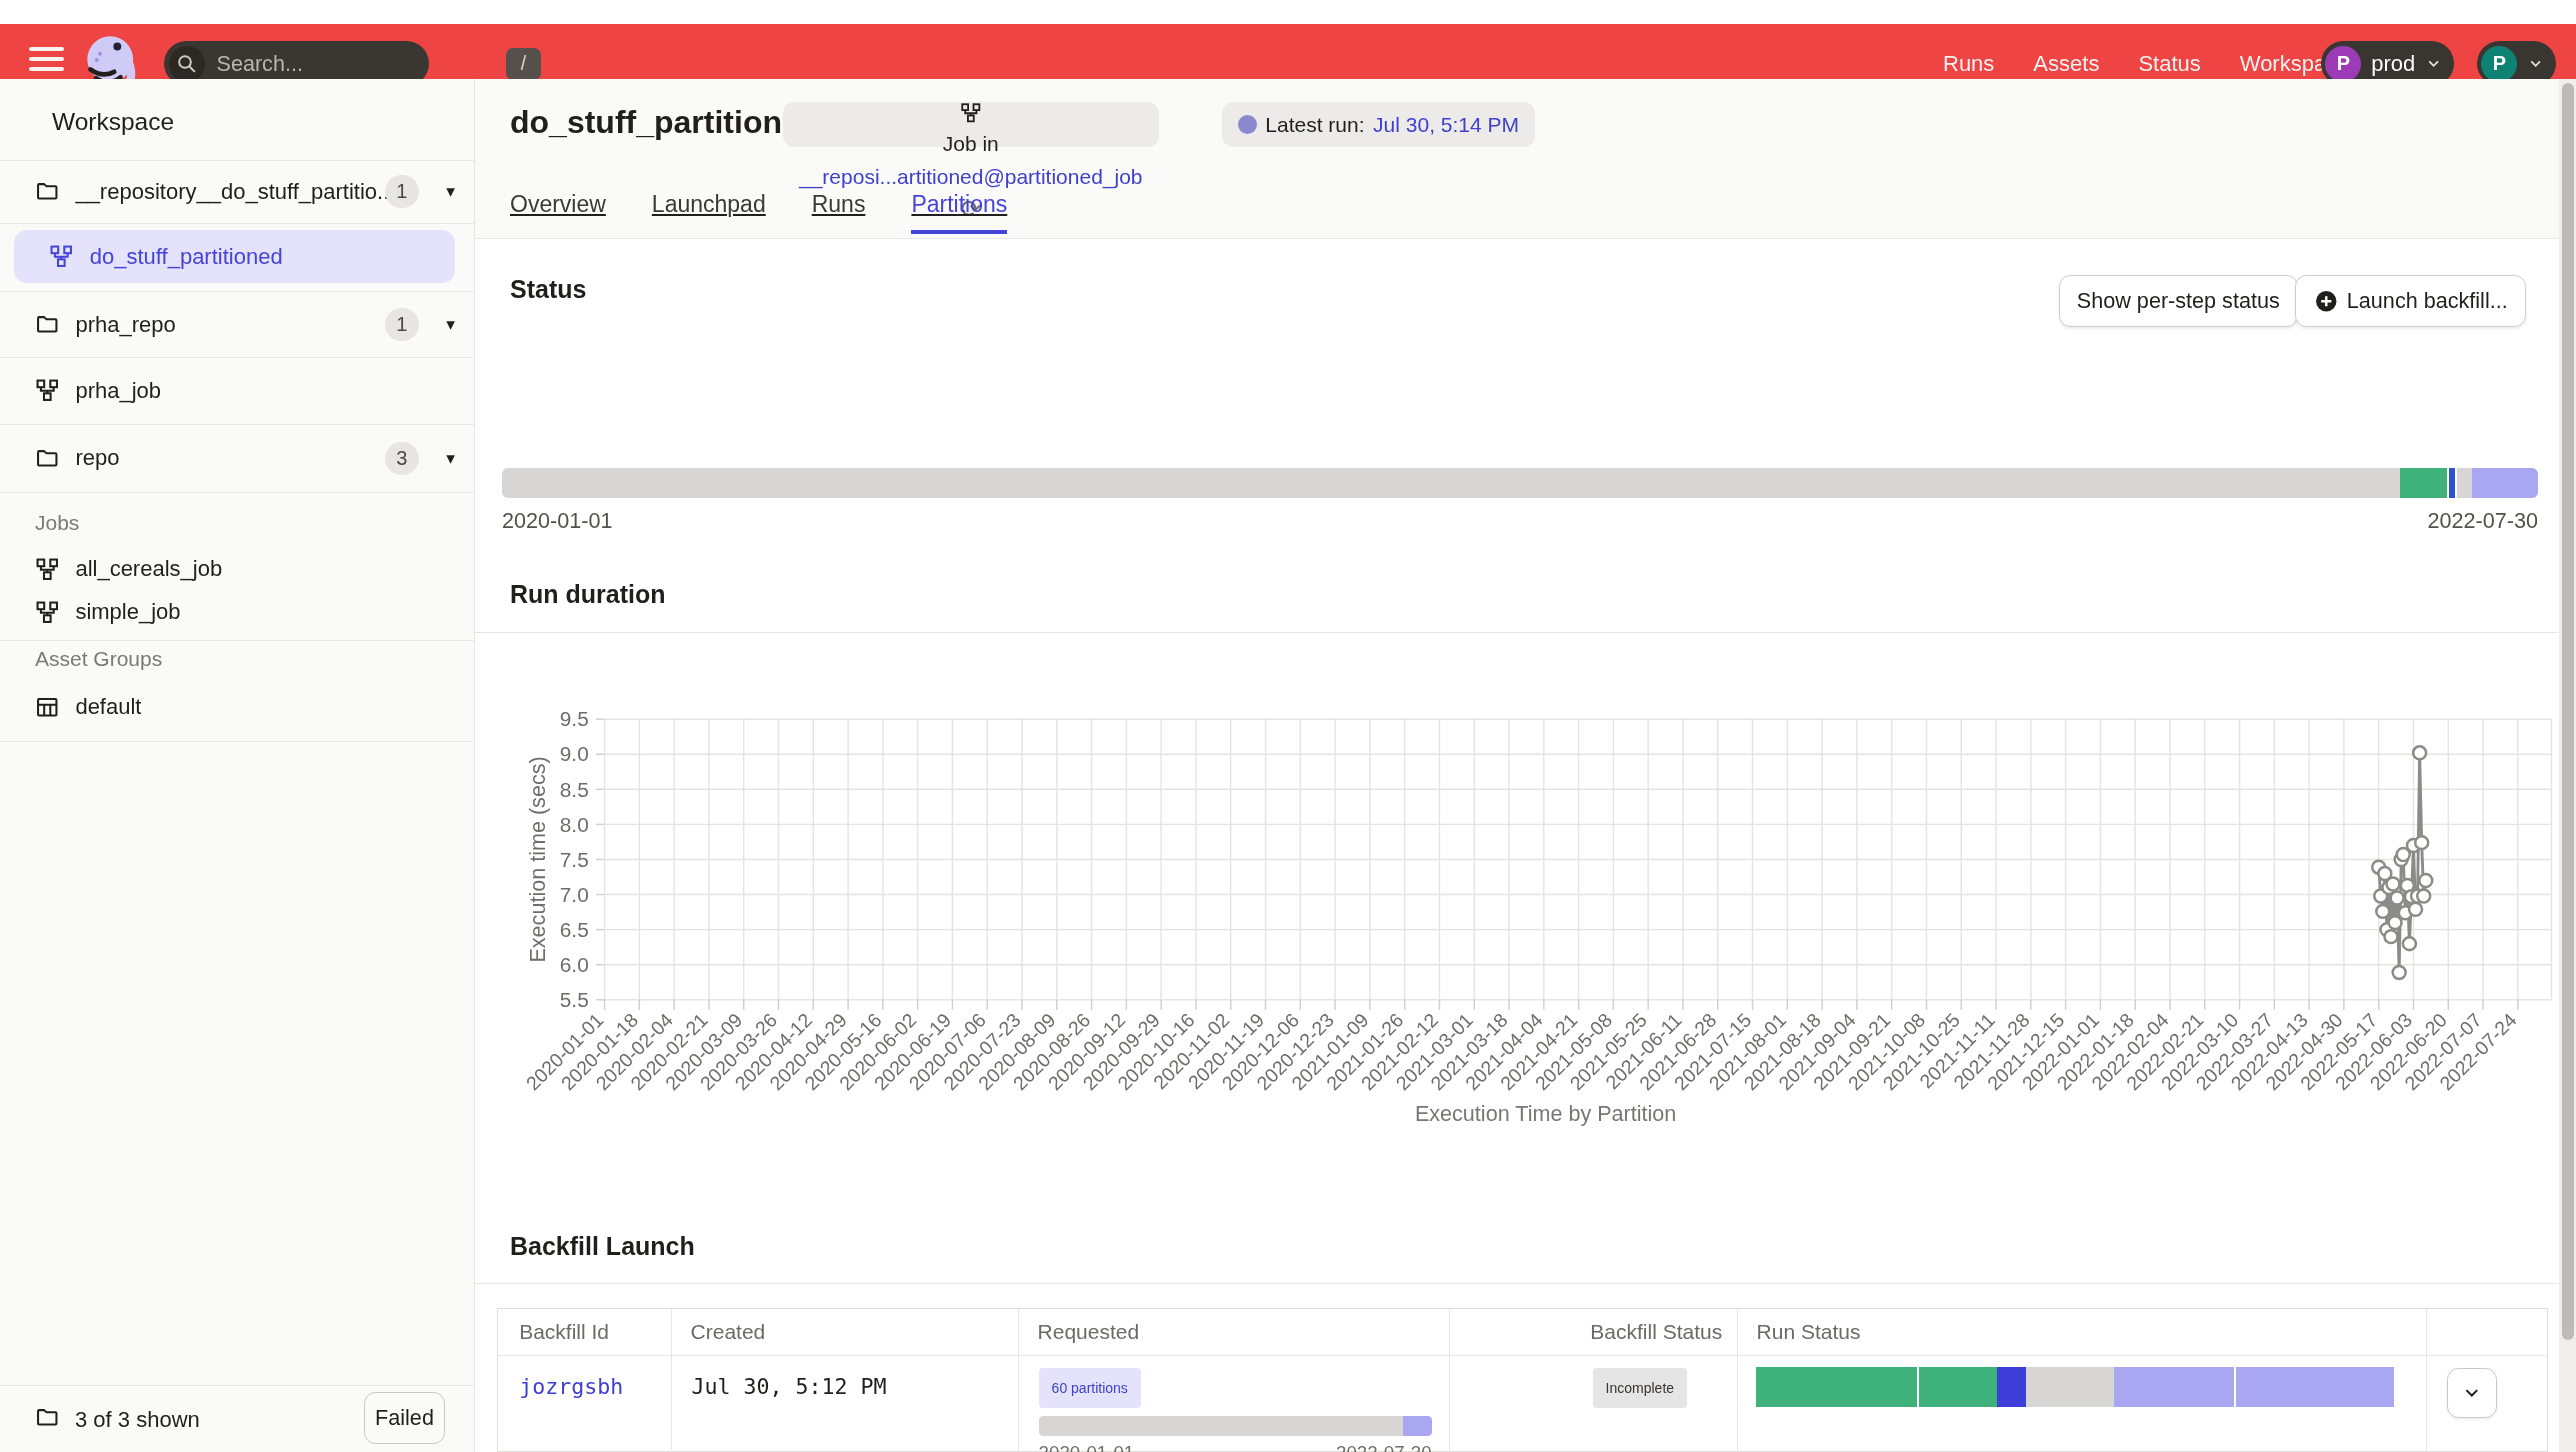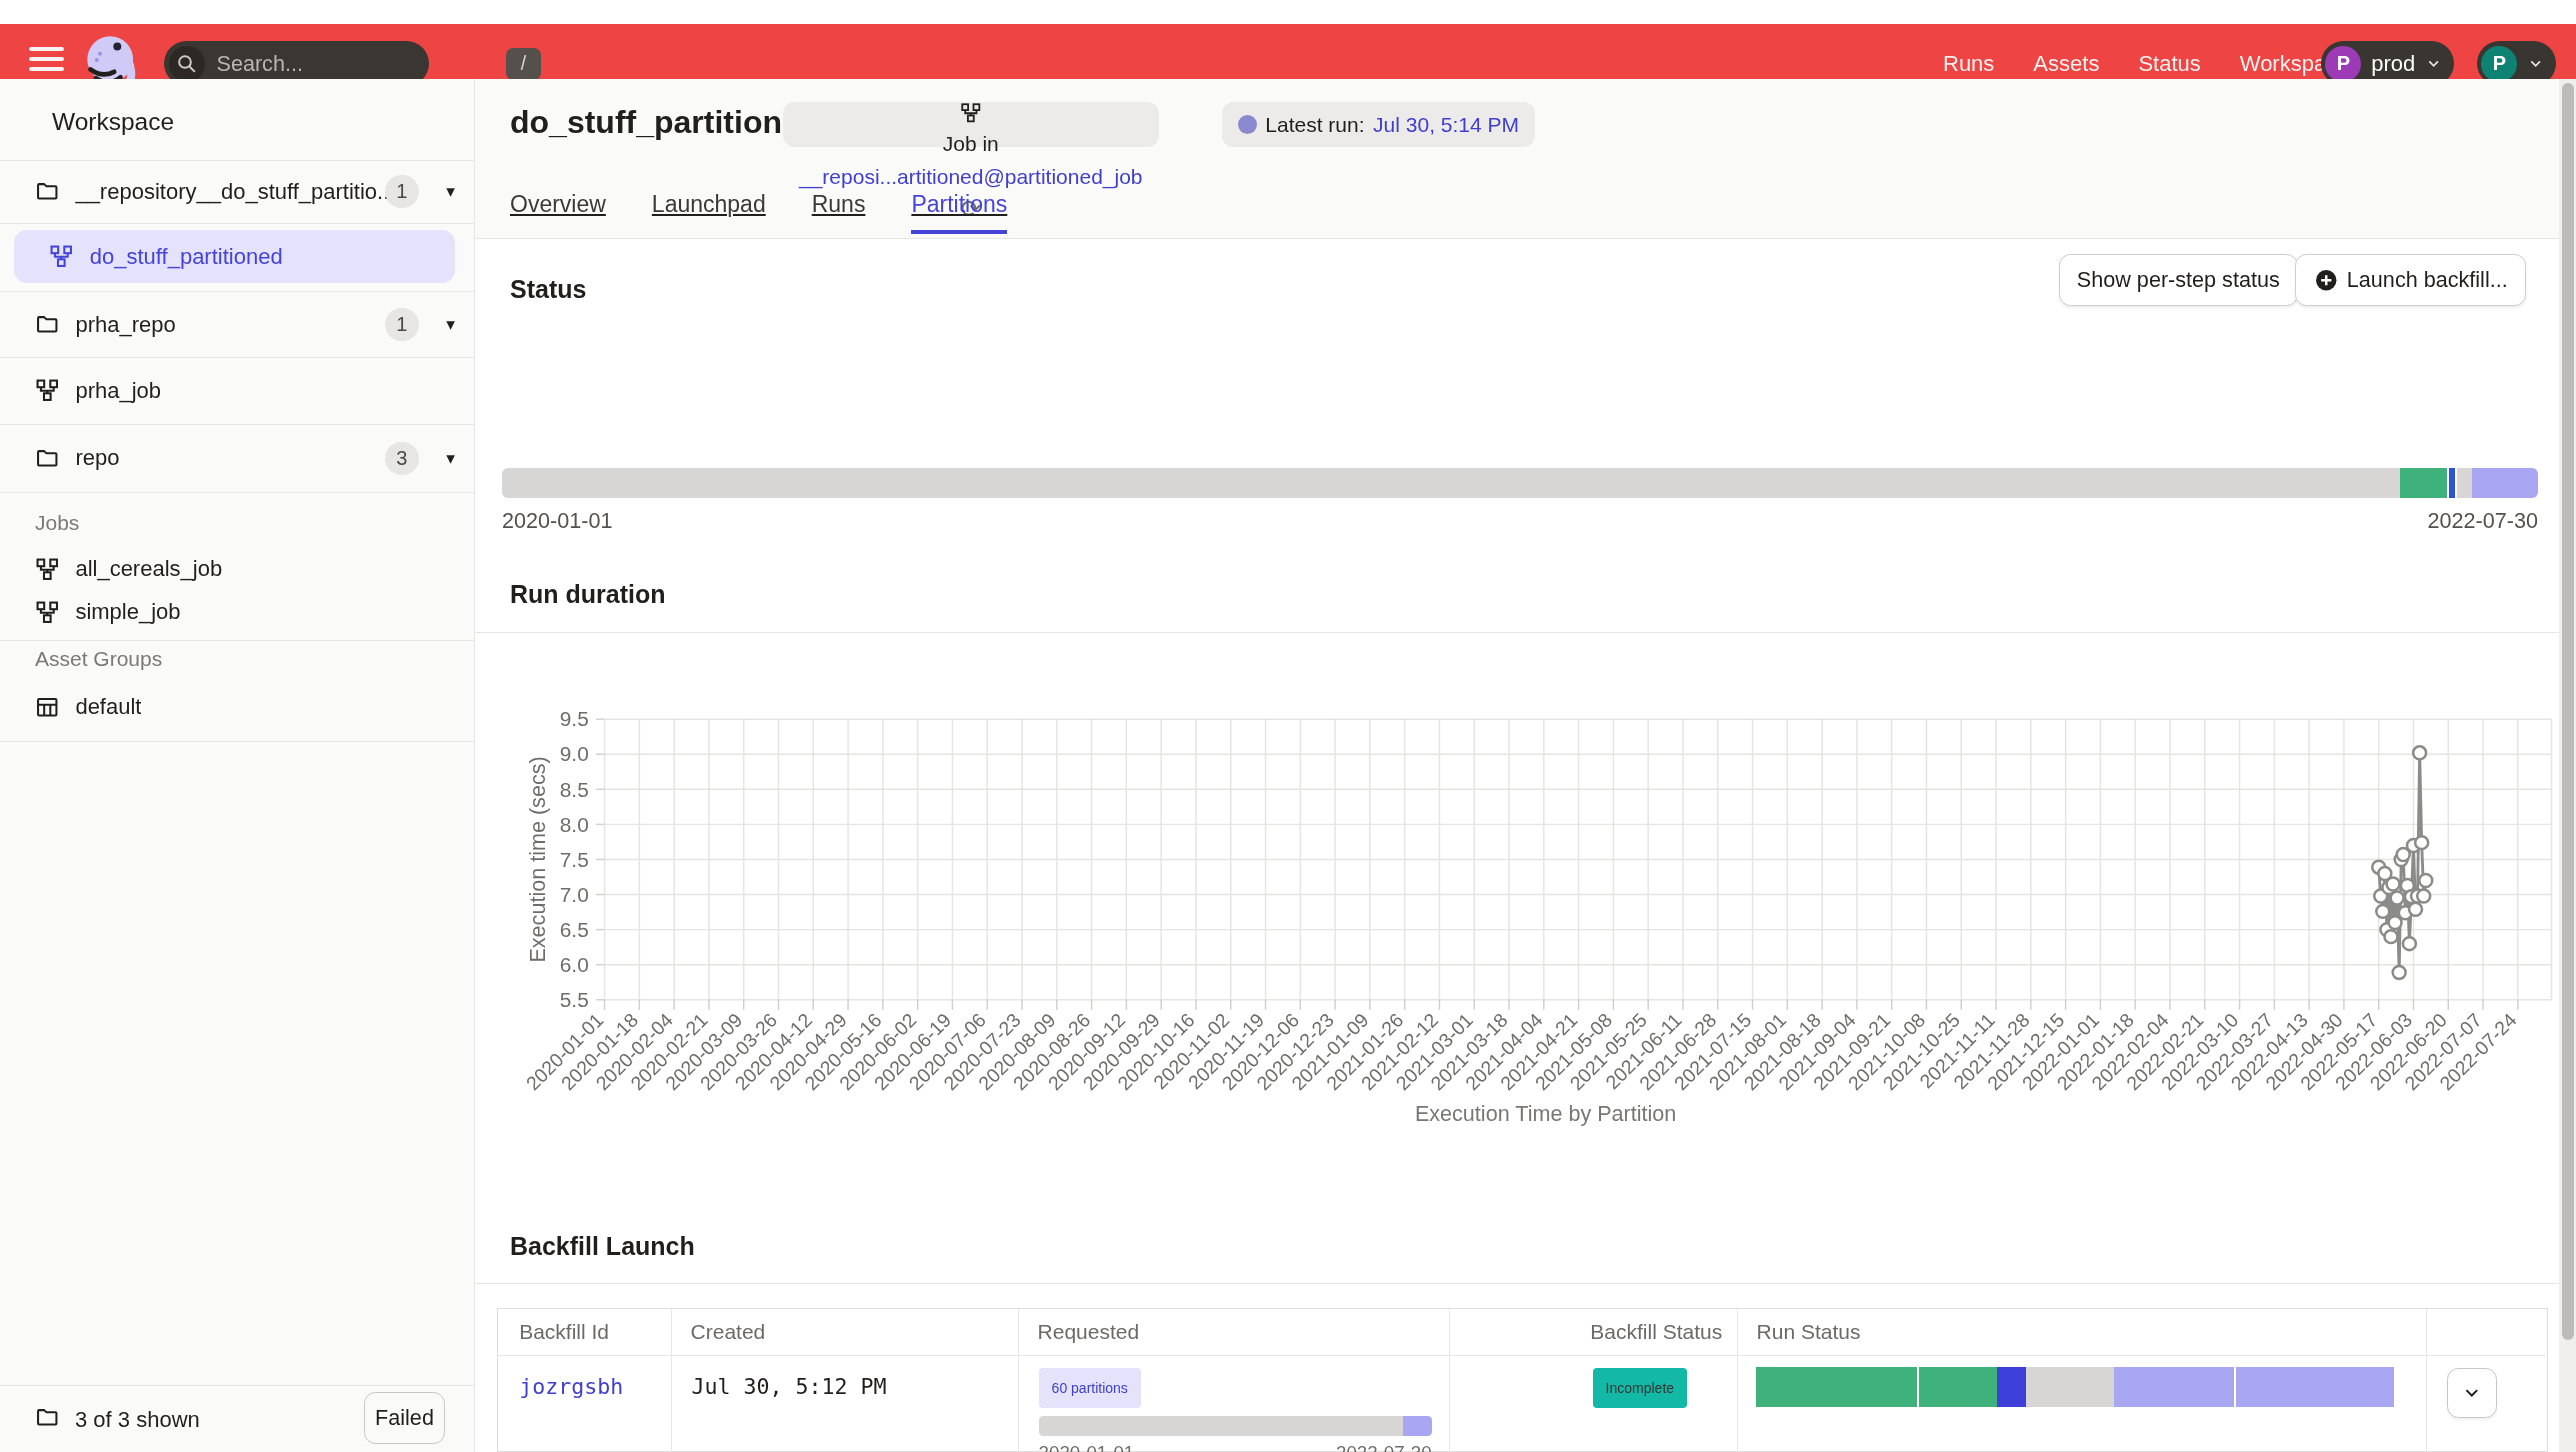--- a/index.html
+++ b/index.html
@@ -65,21 +65,21 @@
   #latest-run-badge{left:747px;}
   .blue-link{color:#3F3ECD;cursor:pointer;text-decoration:none;}
   #latest-dot{width:18.7px;height:18.7px;border-radius:10px;background:#8B89CE;}
   #refresh-icon{font-size:24.5px;color:#6B6A68;cursor:pointer;line-height:1;}
   #tabs{position:absolute;left:35px;top:108px;height:52px;display:flex;gap:46px;text-decoration:underline;}
   .tab{font-size:23px;font-weight:500;color:#3B3936;display:flex;align-items:flex-start;cursor:pointer;
        border-bottom:4.3px solid transparent;height:47px;box-sizing:border-box;padding-top:4.3px;}
   .tab.active{color:#4643D9;border-bottom-color:#4643D9;}
 
   #status-heading{position:absolute;left:35px;top:196px;font-size:25px;font-weight:700;}
-  .btn{position:absolute;top:175px;height:52px;background:#fff;border:1.4px solid #CFCDCA;border-radius:11.5px;
+  .btn{position:absolute;top:196px;height:52px;background:#fff;border:1.4px solid #CFCDCA;border-radius:11.5px;
        display:flex;align-items:center;justify-content:flex-end;gap:8.6px;font-size:21.6px;color:#211F1E;
        padding:0 17.3px;box-sizing:border-box;cursor:pointer;box-shadow:0 1.4px 2.9px rgba(0,0,0,0.07);white-space:nowrap;}
   #show-per-step-btn{right:278px;}
   #launch-backfill-btn{right:50px;}
 
   #stats-row{position:absolute;left:0;top:253px;width:2101px;height:105px;}
   .stat-divider{position:absolute;top:0;width:1.4px;height:105px;background:#E7E6E4;}
   .stat{position:absolute;top:0;}
   .stat .v{font-size:35px;font-weight:600;color:#211F1E;}
   .stat .l{font-size:22px;color:#3B3936;margin-top:16px;}
@@ -105,21 +105,21 @@
       box-sizing:border-box;}
   .tag{height:40px;border-radius:4px;display:inline-flex;align-items:center;padding:0 13px;font-size:14px;}
   #backfill-id{position:absolute;left:21.6px;top:65px;font-size:21.6px;}
   #created-cell{position:absolute;left:194px;top:65px;font-size:21.6px;color:#211F1E;}
   #requested-tag{position:absolute;left:541px;top:59px;background:#E4E3FB;color:#3F3ECD;cursor:pointer;}
   #requested-bar{position:absolute;left:541px;top:107px;width:393px;height:20px;border-radius:4.3px;
                  overflow:hidden;display:flex;}
   #requested-bar div{height:20px;}
   #requested-dates{position:absolute;left:541px;top:133px;width:393px;font-size:18.7px;color:#6E6D6B;}
   #requested-dates .end{float:right;}
-  #backfill-status-tag{position:absolute;left:1095px;top:59px;background:#14b8a6;color:#36342F;}
+  #backfill-status-tag{position:absolute;left:1095px;top:59px;background:#e5e5e5;color:#36342F;}
   #run-status-bar{position:absolute;left:1258px;top:58px;width:642px;height:40px;display:flex;}
   #run-status-bar div{height:40px;}
   #row-expand-btn{position:absolute;left:1949px;top:59px;width:50px;height:50px;background:#fff;
                   border:1.4px solid #C9C7C4;border-radius:11.5px;display:flex;align-items:center;
                   justify-content:center;cursor:pointer;box-sizing:border-box;box-shadow:0 1.4px 2.9px rgba(0,0,0,0.06);}
 
   #scrollbar{position:absolute;right:0;top:0;width:17.3px;height:1373px;background:#F0EFED;}
   #scroll-thumb{position:absolute;right:2.2px;top:3.6px;width:12.2px;height:1257px;background:#BDBBB9;border-radius:6.5px;}
 </style>
 </head>

